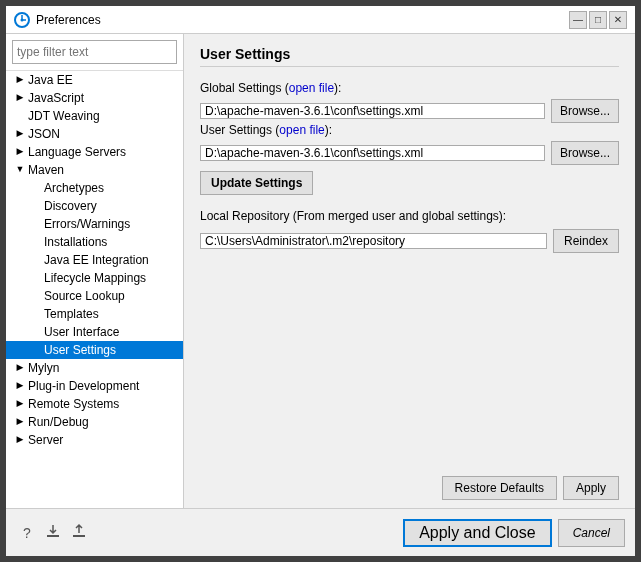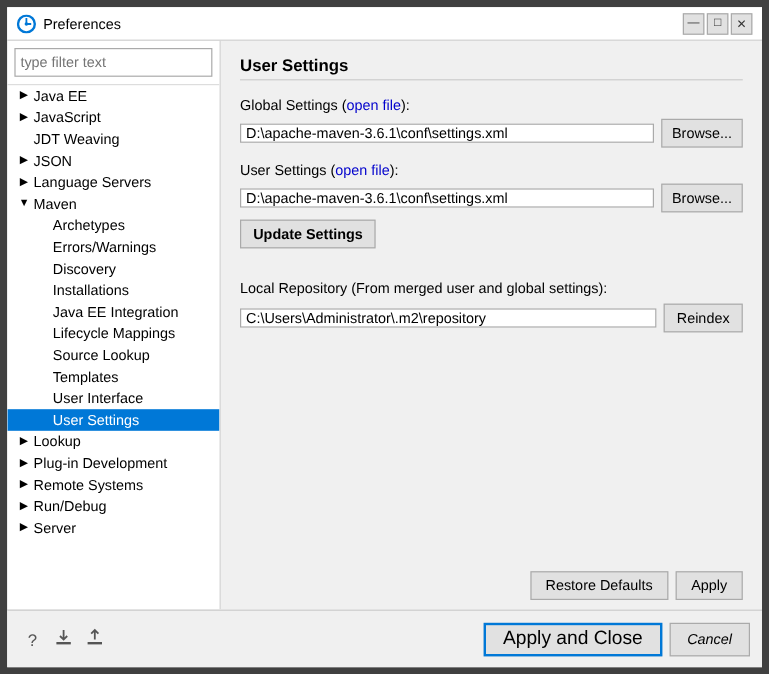--- a/index.html
+++ b/index.html
@@ -126,21 +126,21 @@
     }
     .section-title {
       font-size: 14px;
       font-weight: bold;
       color: #000;
       margin-bottom: 14px;
       padding-bottom: 4px;
       border-bottom: 1px solid #ccc;
     }
     .settings-group {
-      margin-bottom: 12px;
+      margin-bottom: 0;
     }
     .settings-label {
       font-size: 12px;
       margin-bottom: 4px;
       color: #000;
     }
     .settings-label a {
       color: #0000cc;
       text-decoration: none;
       font-size: 12px;
@@ -326,30 +326,30 @@
             <span class="label">Maven</span>
           </div>
           <div class="tree-item">
             <span class="indent" style="width: 20px;"></span>
             <span class="arrow"></span>
             <span class="label">Archetypes</span>
           </div>
           <div class="tree-item">
             <span class="indent" style="width: 20px;"></span>
             <span class="arrow"></span>
+            <span class="label">Discovery</span>
+          </div>
+          <div class="tree-item">
+            <span class="indent" style="width: 20px;"></span>
+            <span class="arrow"></span>
             <span class="label">Errors/Warnings</span>
           </div>
           <div class="tree-item">
             <span class="indent" style="width: 20px;"></span>
             <span class="arrow"></span>
-            <span class="label">Discovery</span>
-          </div>
-          <div class="tree-item">
-            <span class="indent" style="width: 20px;"></span>
-            <span class="arrow"></span>
             <span class="label">Installations</span>
           </div>
           <div class="tree-item">
             <span class="indent" style="width: 20px;"></span>
             <span class="arrow"></span>
             <span class="label">Java EE Integration</span>
           </div>
           <div class="tree-item">
             <span class="indent" style="width: 20px;"></span>
             <span class="arrow"></span>
@@ -371,21 +371,21 @@
             <span class="label">User Interface</span>
           </div>
           <div class="tree-item selected">
             <span class="indent" style="width: 20px;"></span>
             <span class="arrow"></span>
             <span class="label">User Settings</span>
           </div>
           <div class="tree-item">
             <span class="indent" style="width: 4px;"></span>
             <span class="arrow">▶</span>
-            <span class="label">Lookup</span>
+            <span class="label">Mylyn</span>
           </div>
           <div class="tree-item">
             <span class="indent" style="width: 4px;"></span>
             <span class="arrow">▶</span>
             <span class="label">Plug-in Development</span>
           </div>
           <div class="tree-item">
             <span class="indent" style="width: 4px;"></span>
             <span class="arrow">▶</span>
             <span class="label">Remote Systems</span>

